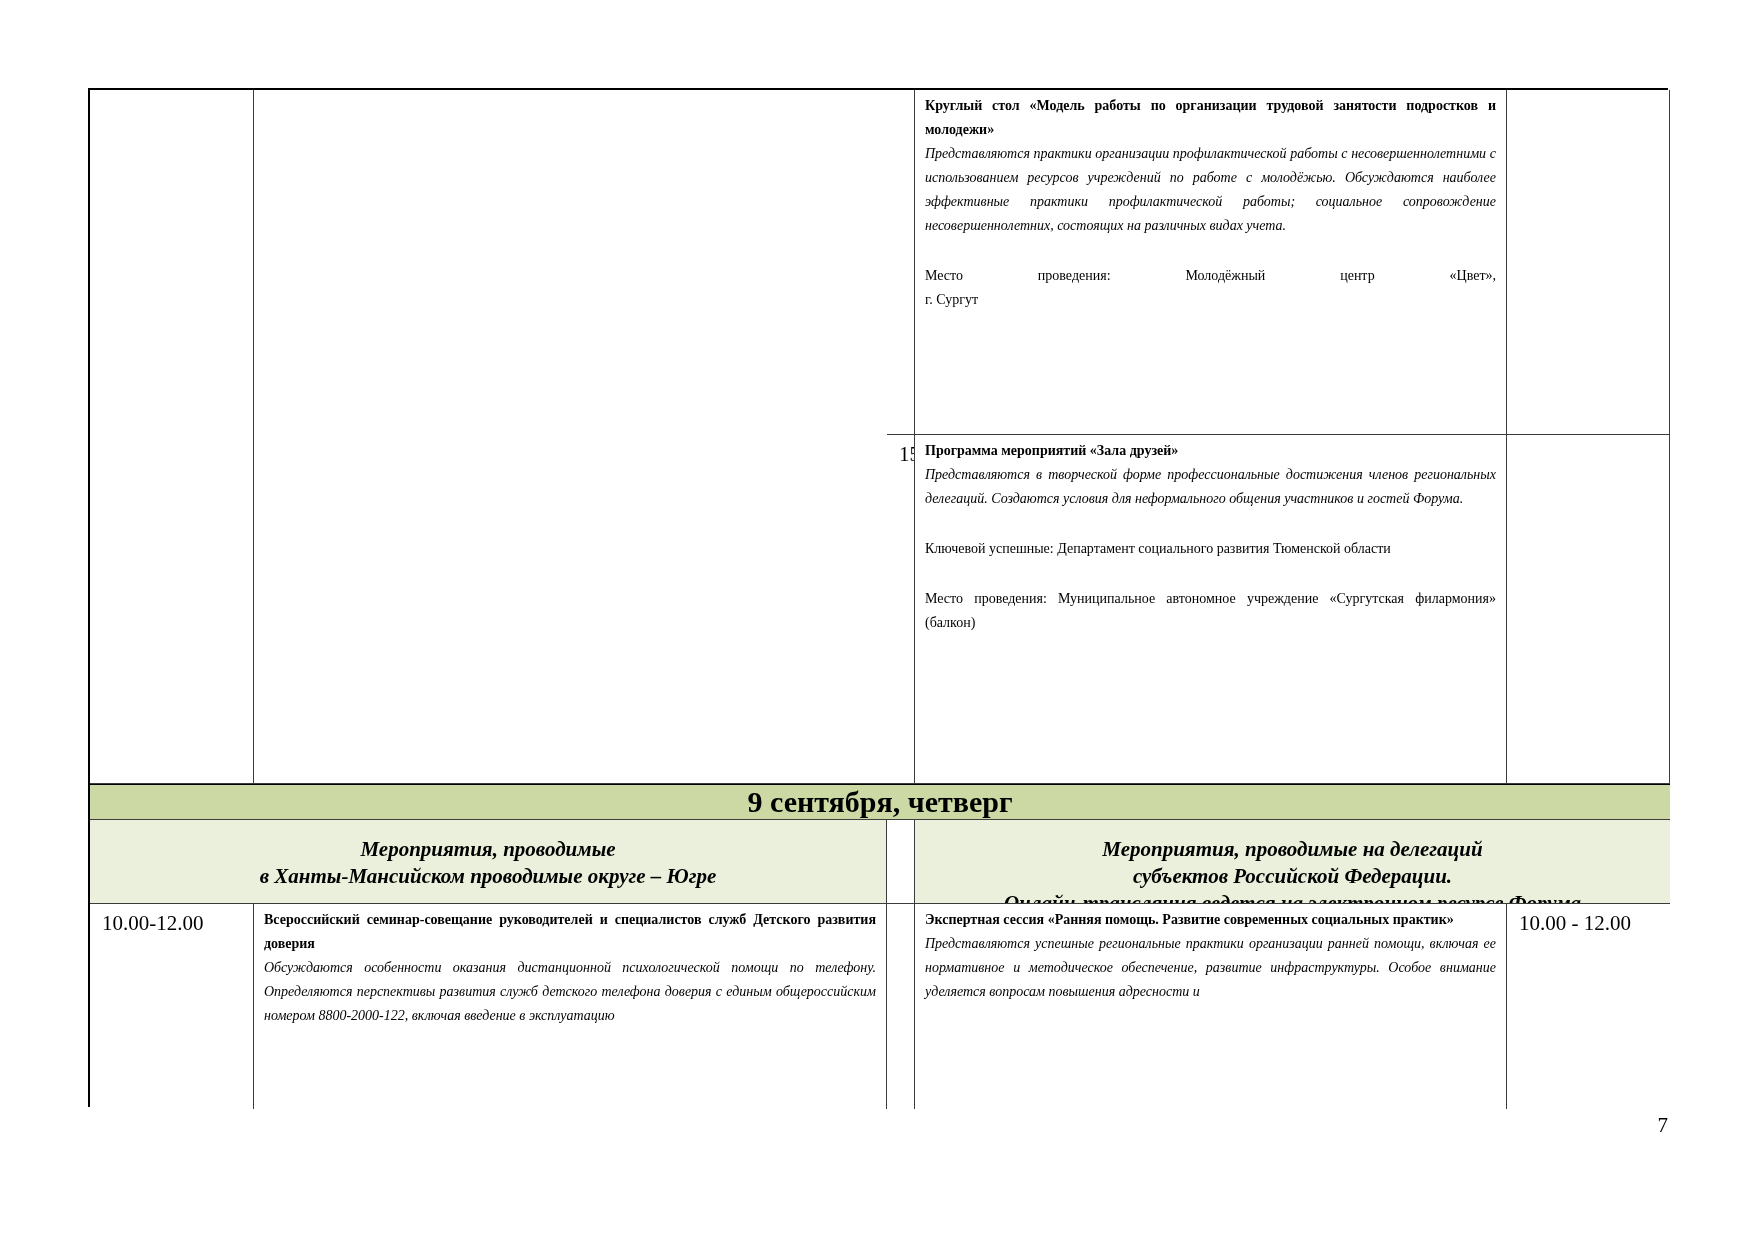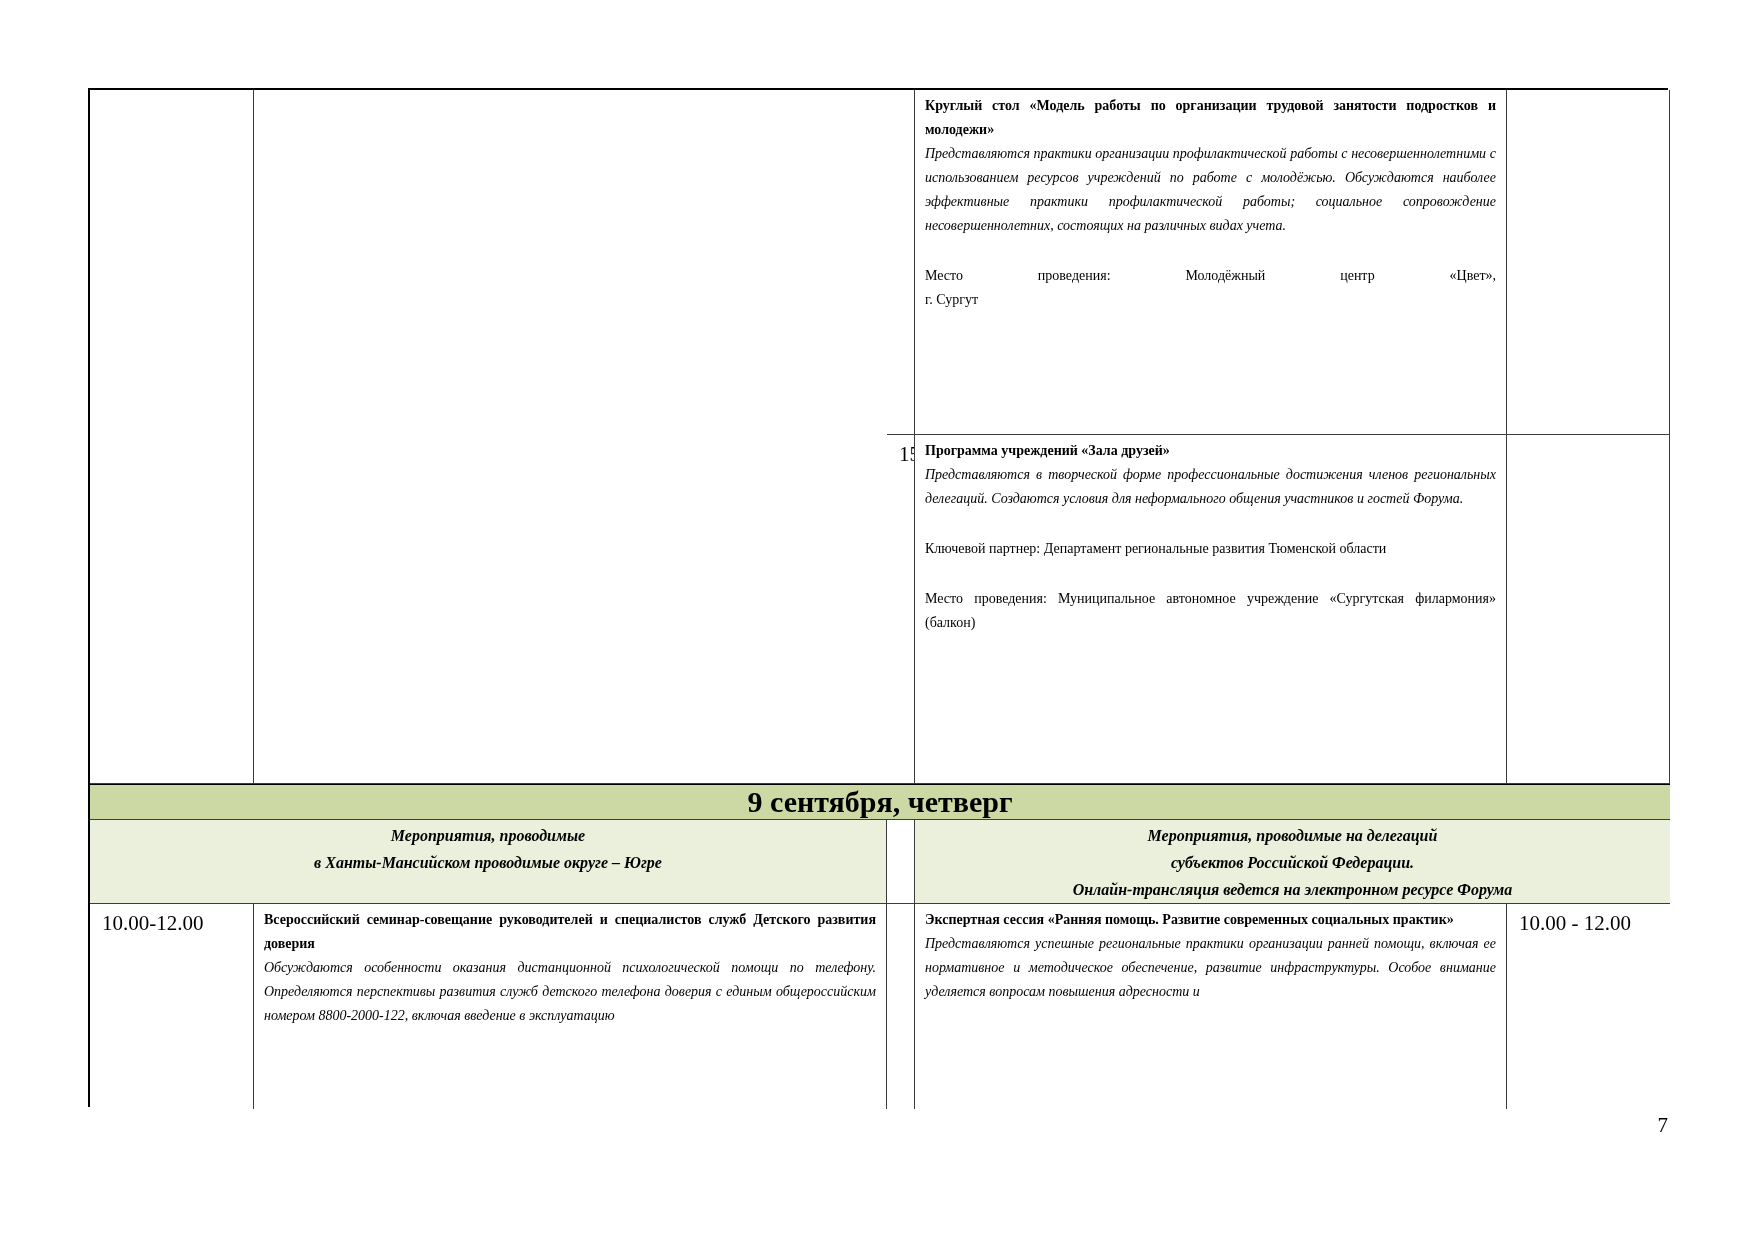--- a/index.html
+++ b/index.html
@@ -30,23 +30,23 @@
   .jf{text-align:justify;text-align-last:justify;}
   .spacer{height:26px;}
   .date-row{
     grid-column:1 / 6;background:#cdd9a5;
     border-top:1px solid #000;border-bottom:1px solid #3c3c3c;
     box-sizing:border-box;
     display:flex;align-items:center;justify-content:center;
     font-size:30px;font-weight:bold;
   }
   .region-hdr{
-    background:#eaf0db;font-size:16px;line-height:27px;
+    background:#eaf0db;font-size:21px;line-height:27px;
     font-weight:bold;font-style:italic;text-align:center;
-    padding-top:2px;box-sizing:border-box;overflow:hidden;
+    padding-top:16px;box-sizing:border-box;overflow:hidden;
   }
   .hdr-left{grid-column:1 / 3;}
   .hdr-right{grid-column:4 / 6;}
   .merged-tall{grid-row:1 / 3;}
   .page-num{
     position:absolute;left:1600px;top:1113px;width:68px;
     text-align:right;font-size:21px;
   }
 </style>
 </head>
@@ -65,24 +65,24 @@
   </div>
 
   <div class="cell"></div>
 
   <div class="cell merged-tall"></div>
   <div class="cell merged-tall no-r"></div>
 
   <div class="cell time-cell">15.00-17.00</div>
 
   <div class="cell content-cell">
-    <div class="evt-title">Программа учреждений «Зала друзей»</div>
+    <div class="evt-title">Программа мероприятий «Зала друзей»</div>
     <div class="evt-desc">Представляются в творческой форме профессиональные достижения членов региональных делегаций. Создаются условия для неформального общения участников и гостей Форума.</div>
     <div class="spacer"></div>
-    <div class="plain">Ключевой партнер: Департамент региональные развития Тюменской области</div>
+    <div class="plain">Ключевой успешные: Департамент социального развития Тюменской области</div>
     <div class="spacer"></div>
     <div class="plain">Место проведения: Муниципальное автономное учреждение «Сургутская филармония» (балкон)</div>
   </div>
 
   <div class="cell"></div>
 
   <div class="date-row">9 сентября, четверг</div>
 
   <div class="cell region-hdr hdr-left">
     <div>Мероприятия, проводимые</div>

